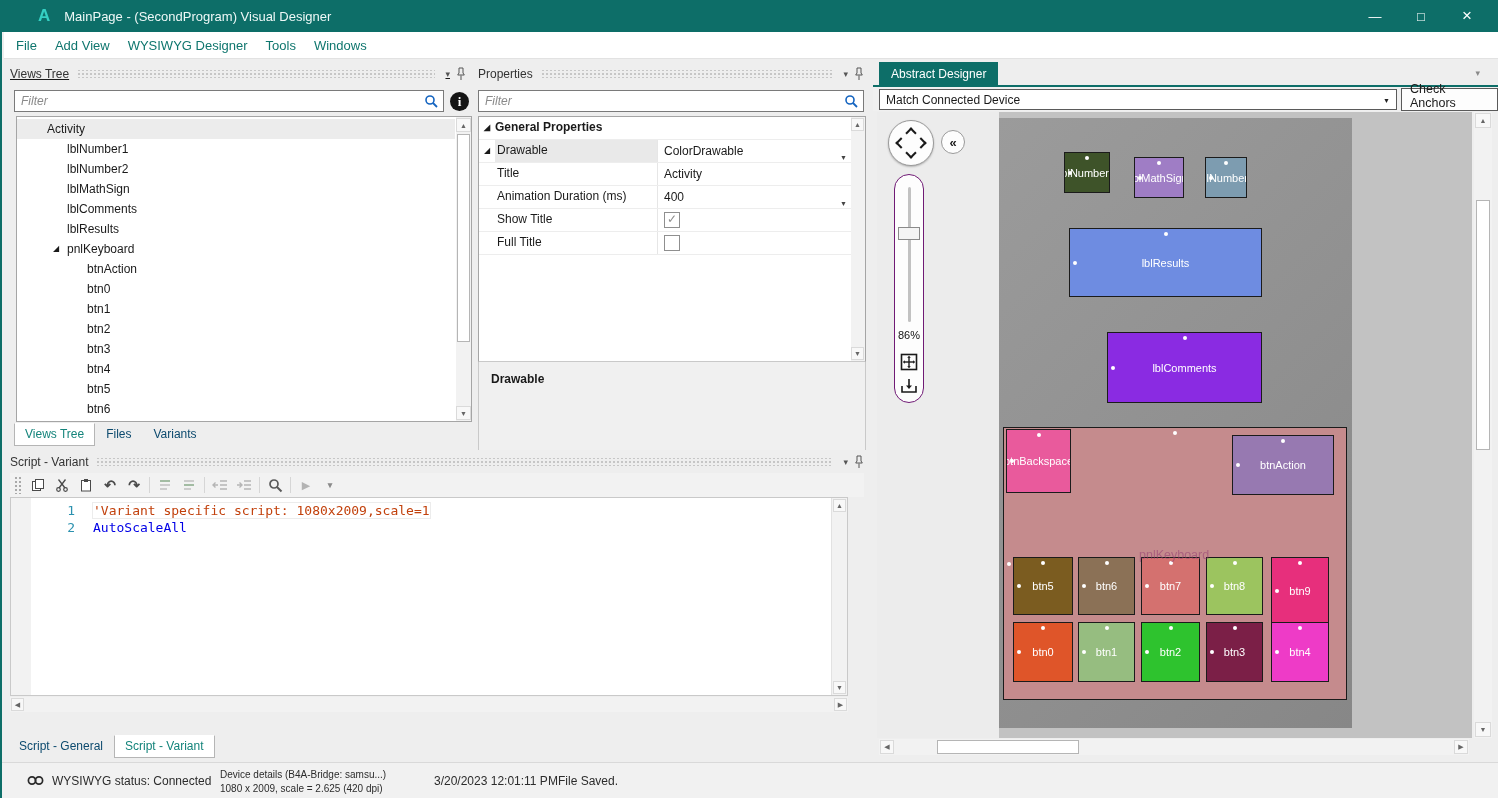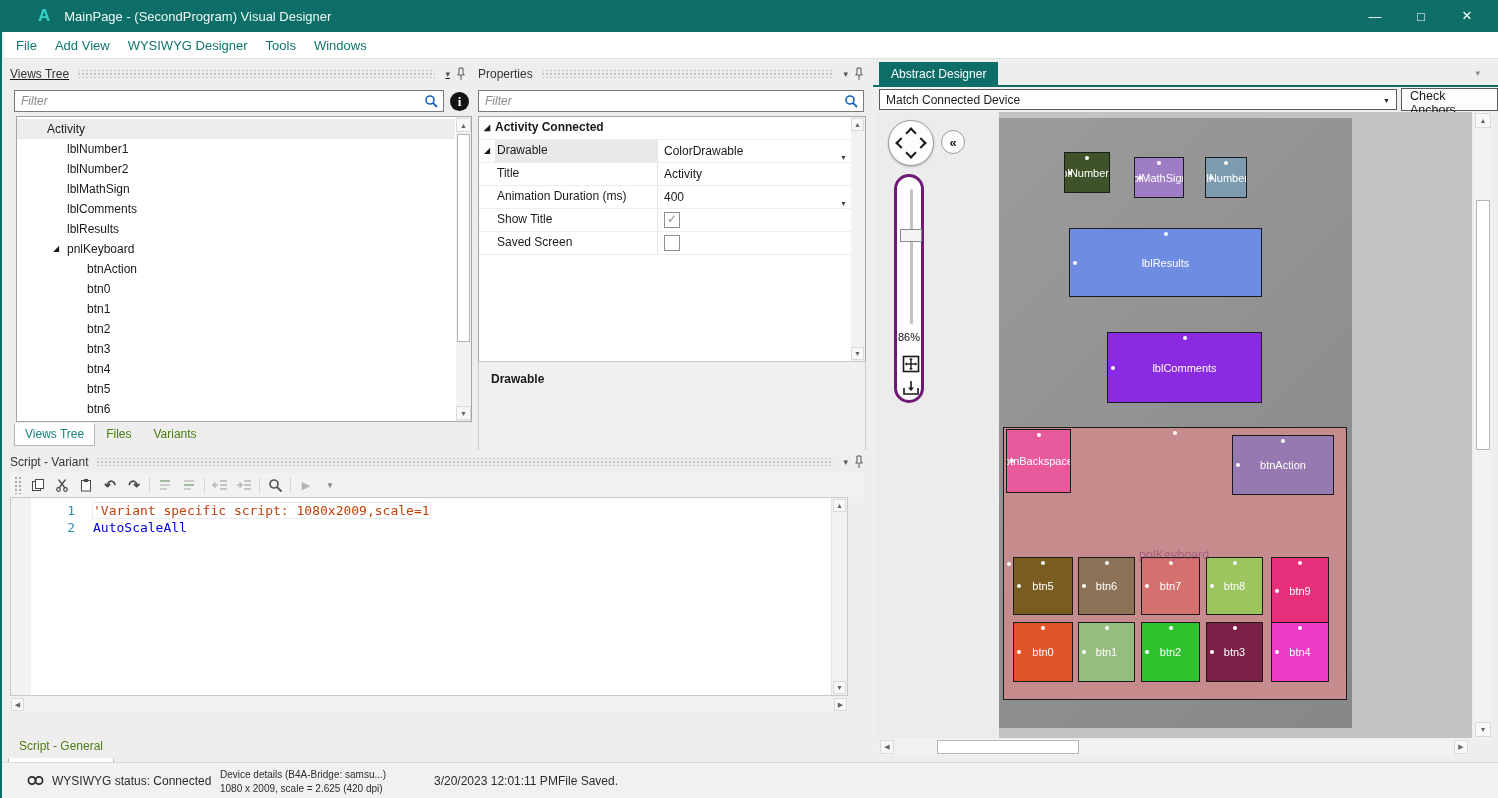--- a/index.html
+++ b/index.html
@@ -34,21 +34,21 @@
   .sb{position:absolute;background:#f2f2f2;}
   .sb-btn{position:absolute;background:#f8f8f8;border:1px solid #dadada;color:#666;font-size:7px;
        display:flex;align-items:center;justify-content:center;box-sizing:border-box;}
   .sb-thumb{position:absolute;background:#ffffff;border:1px solid #b5b5b5;box-sizing:border-box;}
   
   .treebox{position:absolute;left:10px;top:54px;width:456px;height:306px;border:1px solid #a5a5a5;background:#fff;box-sizing:border-box;overflow:hidden;}
   .tree-row{height:20px;line-height:20px;display:flex;align-items:center;white-space:nowrap;}
   .tree-row.sel{background:#ececec;}
   .expander{display:inline-block;width:14px;font-size:8px;color:#1a1a1a;text-align:left;}
   .btabs{position:absolute;display:flex;align-items:stretch;font-size:12px;}
-  .btab{padding:3px 10px 4px 10px;border:1px solid transparent;color:#4d7c0f;}
+  .btab{padding:3px 10px 4px 10px;border:1px solid transparent;color:#0c4a6e;}
   .btab.active{background:#ffffff;border-color:#b5b5b5;border-top-color:#ffffff;color:#14847b;}
   
   .propgrid{position:absolute;left:476px;top:54px;width:388px;height:246px;border:1px solid #a5a5a5;border-bottom:1px solid #c9c9c9;background:#fff;box-sizing:border-box;overflow:hidden;}
   .prow{height:22px;display:flex;border-bottom:1px solid #ededed;align-items:stretch;}
   .prow.ghead{font-weight:bold;}
   .pexp{width:16px;text-align:center;font-size:8px;padding-top:6px;box-sizing:border-box;}
   .pname{width:160px;line-height:21px;padding-left:2px;}
   .pname.psel{background:#e9e9e9;}
   .pval{flex:1;border-left:1px solid #e6e6e6;padding-left:6px;line-height:21px;position:relative;display:flex;align-items:center;}
   .vcaret{position:absolute;right:18px;top:7px;font-size:7px;color:#444;}
@@ -83,40 +83,40 @@
   
   .rtabstrip{position:absolute;left:871px;top:60px;right:0;height:26px;background:#eeeeee;}
   .rtab{position:absolute;left:6px;top:2px;height:24px;background:#0d6e68;color:#fff;display:flex;align-items:center;padding:0 12px;font-size:12px;}
   .rtab-caret{position:absolute;right:18px;top:8px;color:#8a8a8a;font-size:9px;}
   .runderline{position:absolute;left:871px;right:0;top:85px;height:2px;background:#0d6e68;}
   .rtoolbar{position:absolute;left:871px;right:0;top:87px;height:24px;background:#f0f0f0;}
   .devcombo{position:absolute;left:6px;top:2px;width:518px;height:21px;background:#fff;border:1px solid #5a5a5a;box-sizing:border-box;
       display:flex;align-items:center;padding-left:6px;font-size:12px;position:absolute;}
   .devcombo .ccaret{position:absolute;right:6px;top:7px;font-size:7px;color:#222;}
   .anchorbtn{position:absolute;left:528px;top:1px;height:23px;padding:0 8px;background:#fdfdfd;border:1px solid #5a5a5a;box-sizing:border-box;
-      display:flex;align-items:flex-start;font-size:12.5px;}
+      display:flex;align-items:flex-end;font-size:12.5px;}
   .dviewport{position:absolute;left:875px;top:112px;width:595px;height:626px;background:#ececec;overflow:hidden;}
   .canvasbg{position:absolute;left:122px;top:0;right:0;bottom:0;background:#c2c2c2;}
   #phone-canvas{position:absolute;left:122px;top:6px;width:353px;height:610px;background:linear-gradient(135deg,#9b9b9b,#878787);}
   .dview{position:absolute;border:1px solid #1b1b1b;box-sizing:border-box;overflow:hidden;display:flex;align-items:center;justify-content:center;}
   .dlabel{color:#fff;font-size:11px;white-space:nowrap;}
   .dot{position:absolute;width:4px;height:4px;border-radius:50%;background:#fff;}
   .dot-t{left:50%;top:3px;transform:translateX(-50%);}
   .dot-l{left:3px;top:50%;transform:translateY(-50%);}
   .watermark{position:absolute;left:140px;top:430px;color:rgba(150,60,115,0.55);font-size:12.5px;z-index:5;}
   
   .pancircle{position:absolute;left:11px;top:8px;width:44px;height:44px;border-radius:50%;background:#fdfdfd;border:1px solid #9a9a9a;box-shadow:0 1px 2px rgba(0,0,0,.25);}
   .chv{position:absolute;width:6px;height:6px;border:2px solid #1a1a1a;border-left:none;border-bottom:none;}
   .chv.up{left:18px;top:8px;transform:rotate(-45deg);}
   .chv.right{left:28px;top:18px;transform:rotate(45deg);}
   .chv.down{left:18px;top:28px;transform:rotate(135deg);}
   .chv.left{left:8px;top:18px;transform:rotate(-135deg);}
   .collapsebtn{position:absolute;left:64px;top:18px;width:22px;height:22px;border-radius:50%;background:#fdfdfd;border:1px solid #9a9a9a;
       display:flex;align-items:center;justify-content:center;font-weight:bold;font-size:13px;color:#1a1a1a;}
-  .zslider{position:absolute;left:17px;top:62px;width:30px;height:229px;background:#fdfdfd;border:3px solid #701a75;border-radius:15px;box-sizing:border-box;}
+  .zslider{position:absolute;left:17px;top:62px;width:30px;height:229px;background:#fdfdfd;border:1px solid #701a75;border-radius:15px;box-sizing:border-box;}
   .groove{position:absolute;left:13px;top:12px;width:3px;height:135px;background:#c2c2c2;border-radius:2px;}
   .zthumb{position:absolute;left:3px;top:52px;width:22px;height:13px;background:#f4f4f4;border:1px solid #8a8a8a;box-sizing:border-box;}
   .zpct{position:absolute;left:0;top:154px;width:100%;text-align:center;font-size:11px;color:#111;}
   .zbtn{position:absolute;left:3px;width:22px;height:22px;display:flex;align-items:center;justify-content:center;}
 </style>
 </head>
 <body>
 
 <div id="app">
 
@@ -244,21 +244,21 @@
     </div>
     <input class="filter-input" style="left: 4px; top: 28px; width: 386px;" placeholder="Filter">
     <svg class="mag" style="left:370px;top:32px;" viewBox="0 0 15 15">
         <circle cx="6" cy="6" r="4" fill="none" stroke="#1464c0" stroke-width="1.6"></circle>
         <line x1="9" y1="9" x2="13" y2="13" stroke="#1464c0" stroke-width="1.8"></line>
       </svg>
 
     <div class="propgrid" style="left:4px;width:388px;">
       <div class="prow ghead">
         <span class="pexp">◢</span>
-        <span style="line-height:21px;">Activity Connected</span>
+        <span style="line-height:21px;">General Properties</span>
       </div>
       <div id="prop-rows">
           <div class="prow">
             <span class="pexp">◢</span>
             <span class="pname psel">Drawable</span>
             <span class="pval">
               <span>ColorDrawable</span>
               <span class="vcaret">▼</span>
             </span>
           </div>
@@ -279,21 +279,21 @@
           </div>
           <div class="prow">
             <span class="pexp"></span>
             <span class="pname">Show Title</span>
             <span class="pval">
               <span class="cb">✓</span>
             </span>
           </div>
           <div class="prow">
             <span class="pexp"></span>
-            <span class="pname">Saved Screen</span>
+            <span class="pname">Full Title</span>
             <span class="pval">
               <span class="cb"></span>
             </span>
           </div>
         </div>
 
       <div class="sb" style="right:0;top:0;bottom:0;width:14px;">
         <div class="sb-btn" style="left:0;top:1px;width:13px;height:13px;">▲</div>
         <div class="sb-btn" style="left:0;bottom:1px;width:13px;height:13px;">▼</div>
       </div>
@@ -406,21 +406,21 @@
         <div class="sb-btn" style="left:1px;bottom:1px;width:13px;height:13px;">▼</div>
       </div>
     </div>
 
     <div class="sb" style="left:4px;right:20px;bottom:22px;height:15px;">
       <div class="sb-btn" style="left:1px;top:1px;width:13px;height:13px;">◀</div>
       <div class="sb-btn" style="right:1px;top:1px;width:13px;height:13px;">▶</div>
     </div>
   </div>
 
-  <div class="btabs" id="script-tabs" style="left:6px;top:735px;flex-direction:column;">
+  <div class="btabs" id="script-tabs" style="left:6px;top:735px;">
       <div class="btab">Script - General</div>
       <div class="btab active">Script - Variant</div>
     </div>
 
   <div class="rtabstrip">
     <div class="rtab">
       <span>Abstract Designer</span>
     </div>
     <span class="rtab-caret">▾</span>
   </div>

